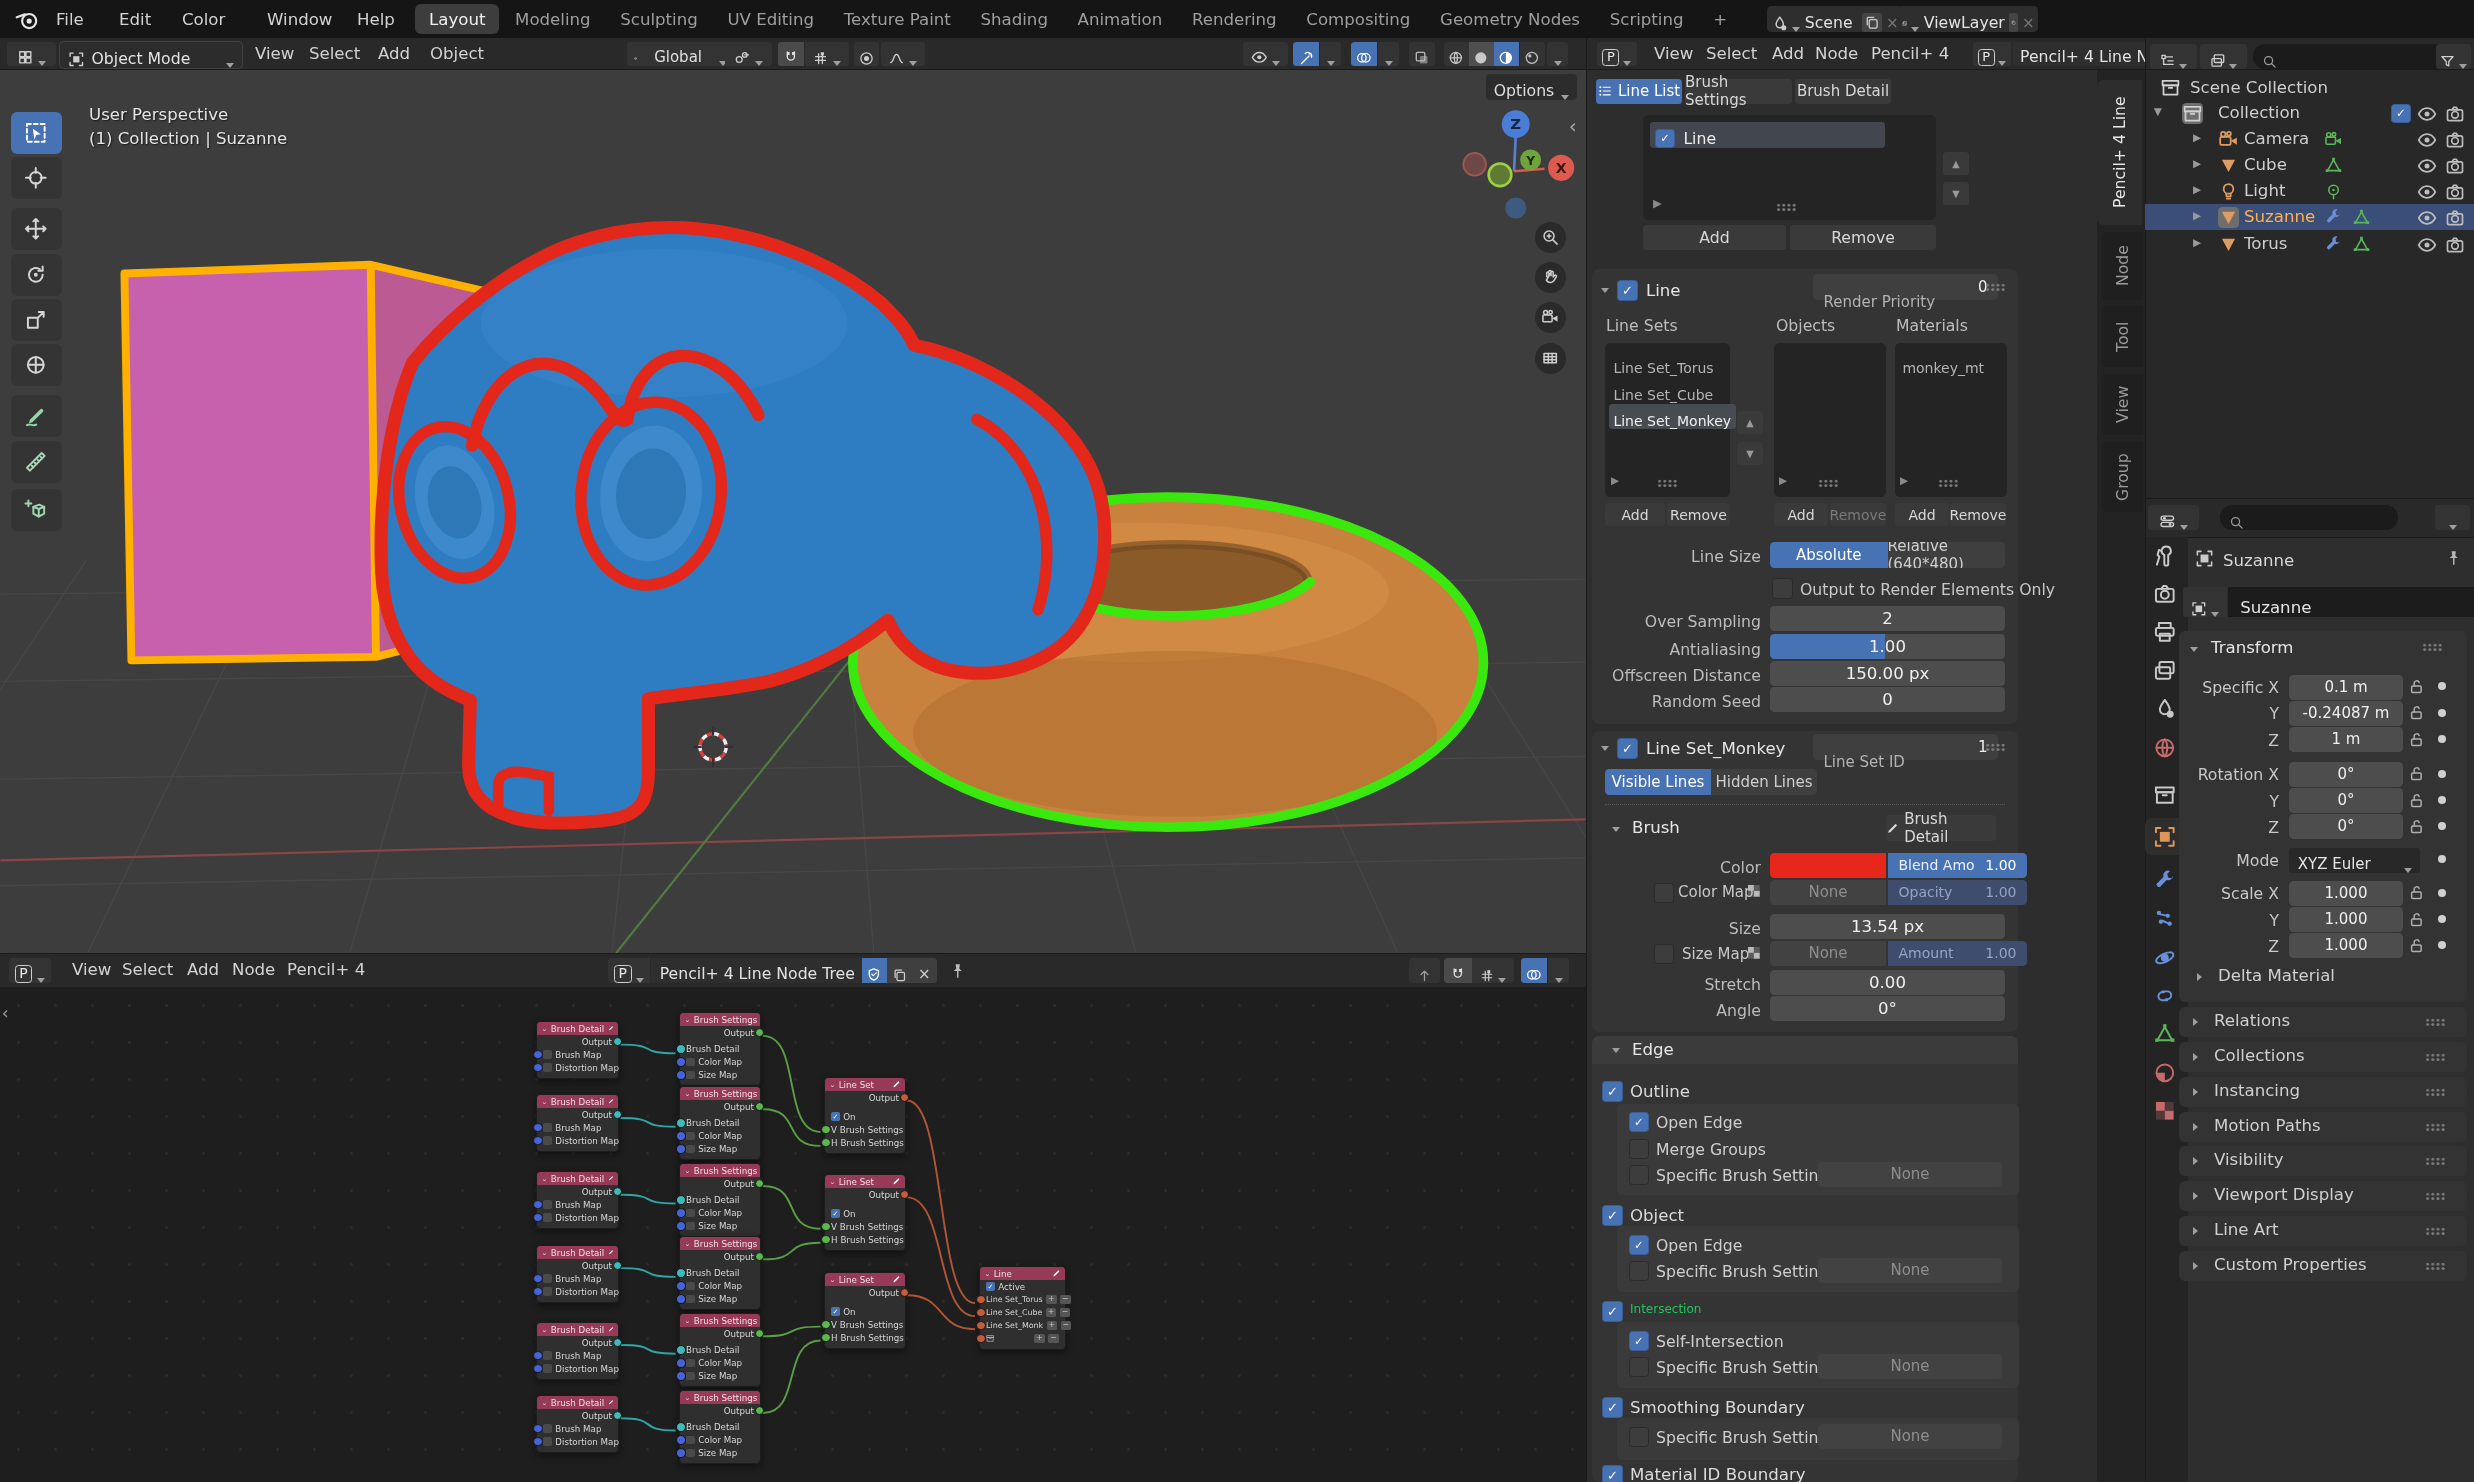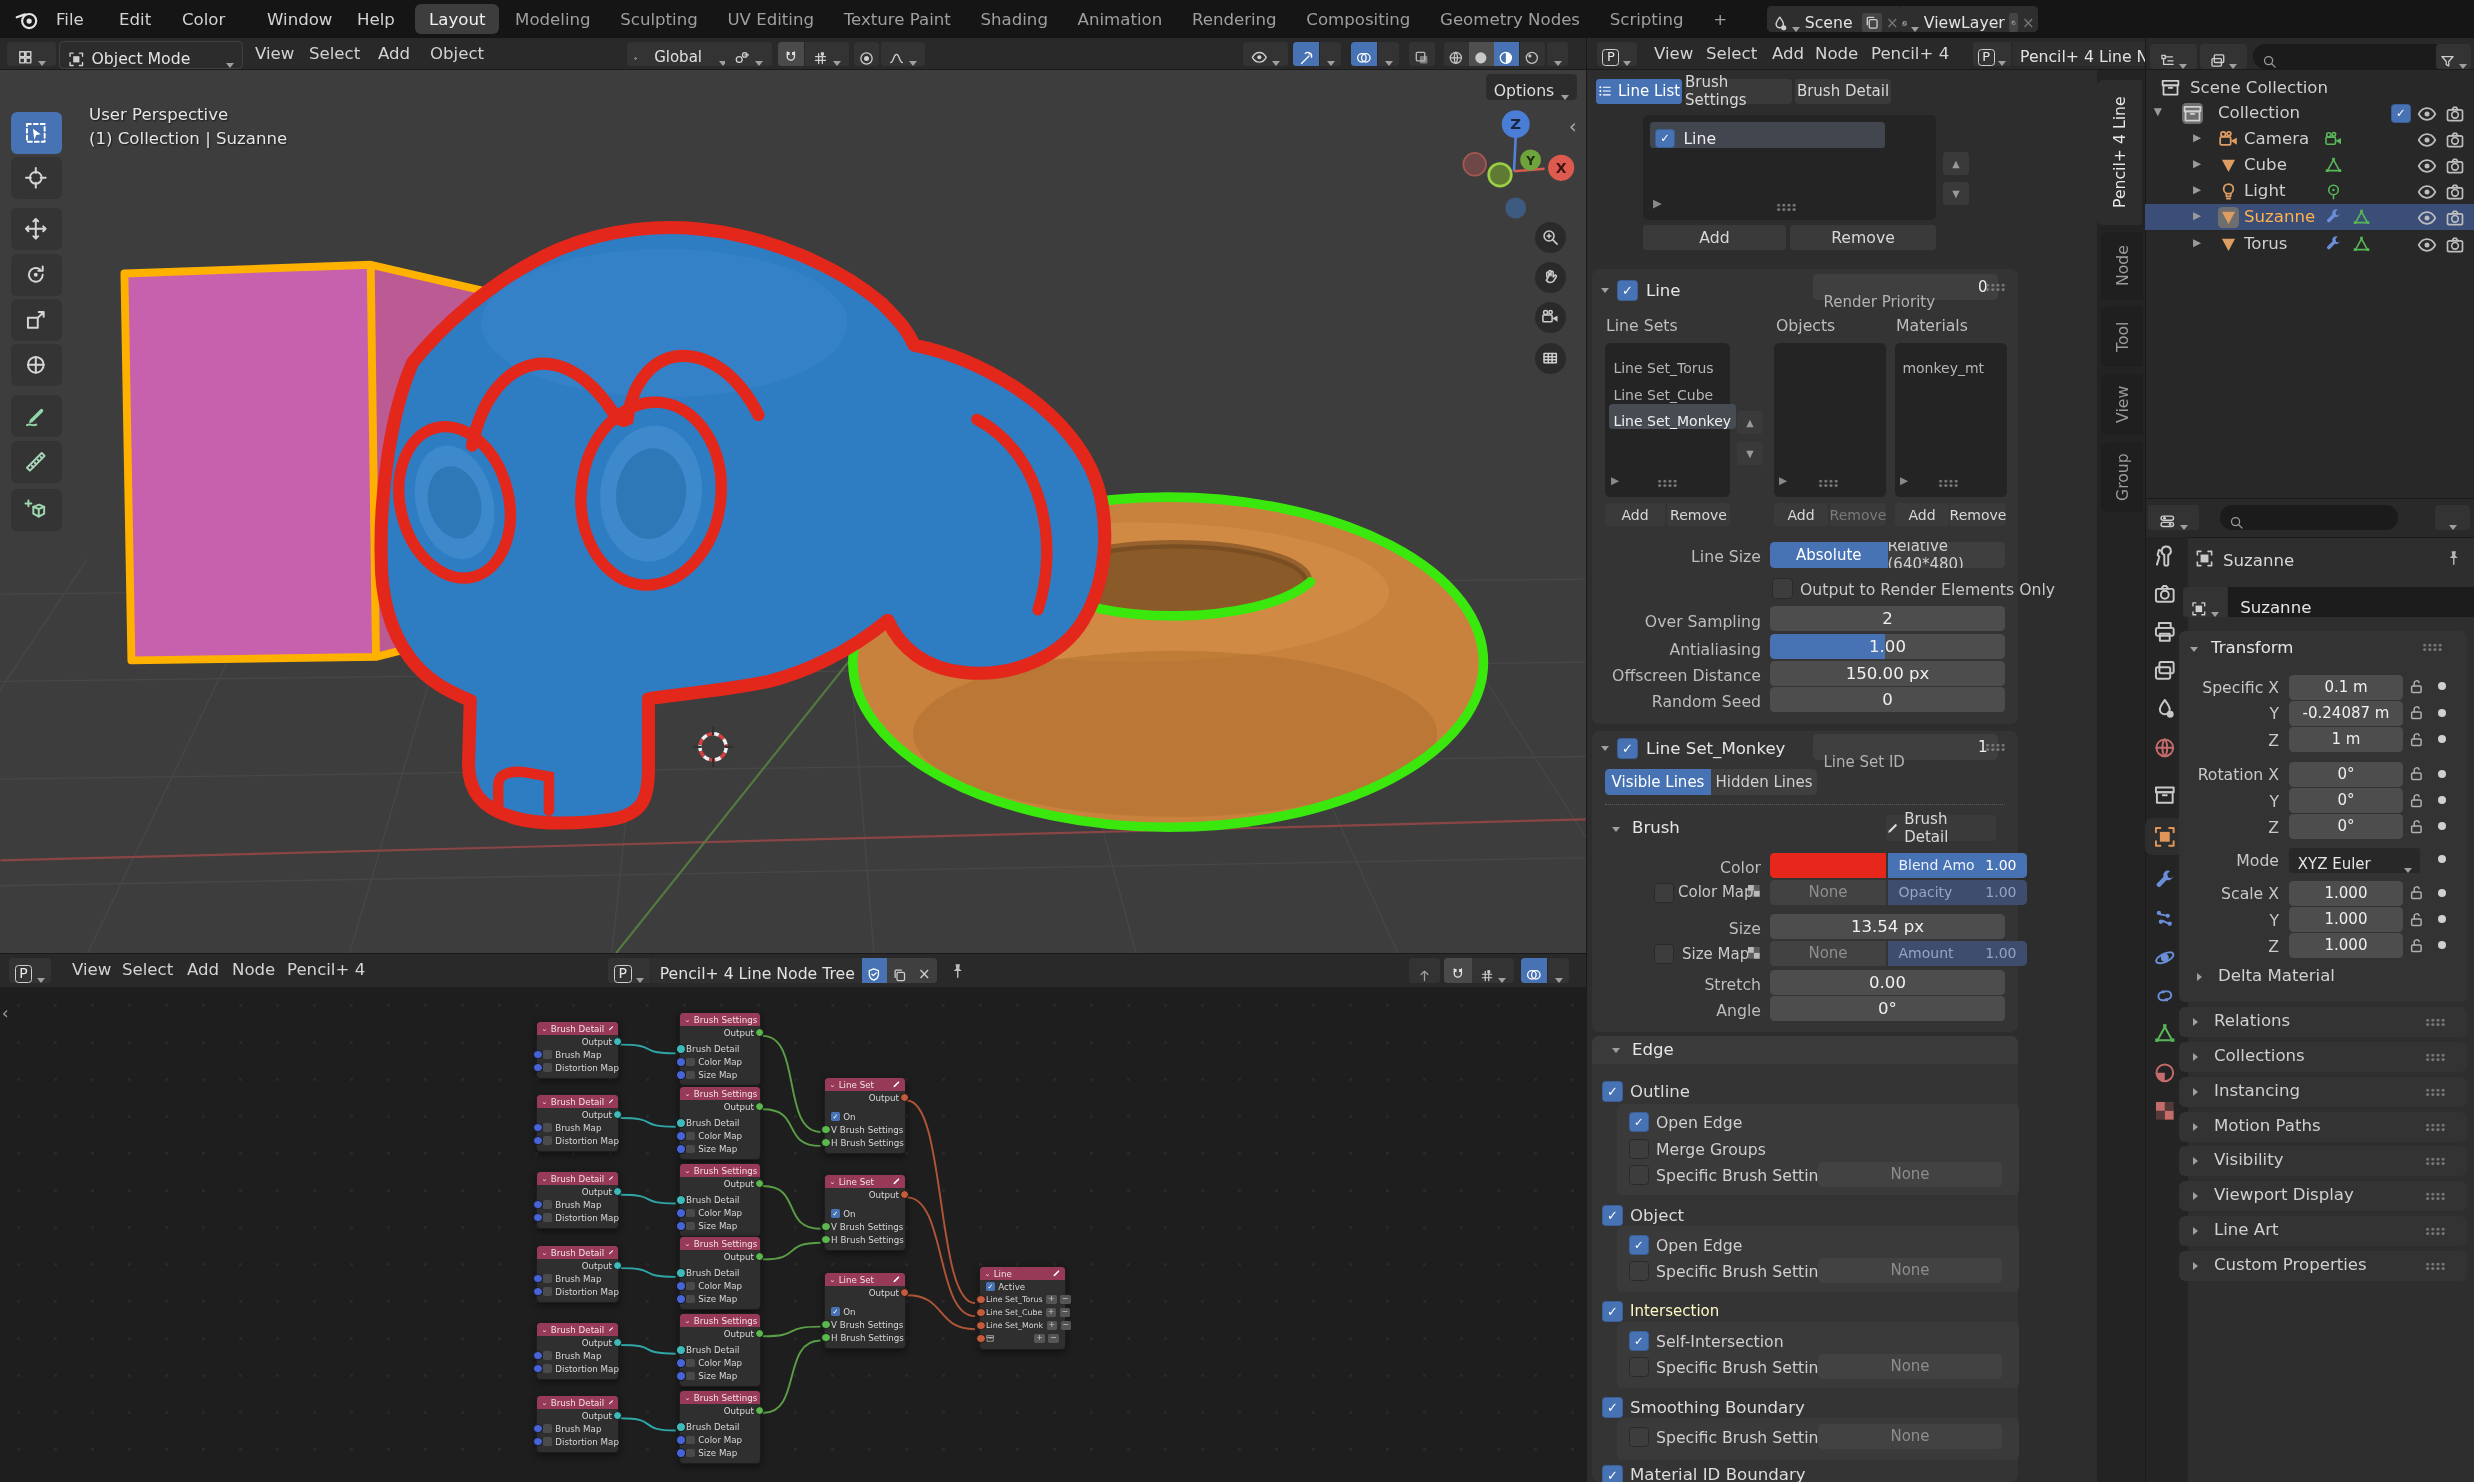--- a/index.html
+++ b/index.html
@@ -1288,21 +1288,21 @@
       <div class="a nonebtn" style="left:1818px;top:1162px;width:184px;height:24.5px;">None</div>
       <div class="a chk on" style="left:1602px;top:1205px;">✓</div>
       <div class="a" style="left:1630px;top:1206px;font-size:16.6px;color:#dcdcdc;">Object</div>
       <div class="a" style="left:1617px;top:1226px;width:402px;height:66px;background:#3a3a3a;border-radius:5.2px;"></div>
       <div class="a chk sm on" style="left:1629px;top:1235px;">✓</div>
       <div class="a" style="left:1656px;top:1236px;font-size:15.7px;color:#cfcfcf;">Open Edge</div>
       <div class="a chk sm" style="left:1629px;top:1261px;">✓</div>
       <div class="a" style="left:1656px;top:1262px;font-size:15.7px;color:#cfcfcf;">Specific Brush Settings</div>
       <div class="a nonebtn" style="left:1818px;top:1258px;width:184px;height:24.5px;">None</div>
       <div class="a chk on" style="left:1602px;top:1301px;">✓</div>
-      <div class="a" style="left:1630px;top:1302px;font-size:15px;color:#fef9c3;">Intersection</div>
+      <div class="a" style="left:1630px;top:1302px;font-size:12px;color:#22c55e;">Intersection</div>
       <div class="a" style="left:1617px;top:1322px;width:402px;height:66px;background:#3a3a3a;border-radius:5.2px;"></div>
       <div class="a chk sm on" style="left:1629px;top:1331px;">✓</div>
       <div class="a" style="left:1656px;top:1332px;font-size:15.7px;color:#cfcfcf;">Self-Intersection</div>
       <div class="a chk sm" style="left:1629px;top:1357px;">✓</div>
       <div class="a" style="left:1656px;top:1358px;font-size:15.7px;color:#cfcfcf;">Specific Brush Settings</div>
       <div class="a nonebtn" style="left:1818px;top:1354px;width:184px;height:24.5px;">None</div>
       <div class="a chk on" style="left:1602px;top:1397px;">✓</div>
       <div class="a" style="left:1630px;top:1398px;font-size:16.6px;color:#dcdcdc;">Smoothing Boundary</div>
       <div class="a" style="left:1617px;top:1418px;width:402px;height:42px;background:#3a3a3a;border-radius:5.2px;"></div>
       <div class="a chk sm" style="left:1629px;top:1427px;">✓</div>

